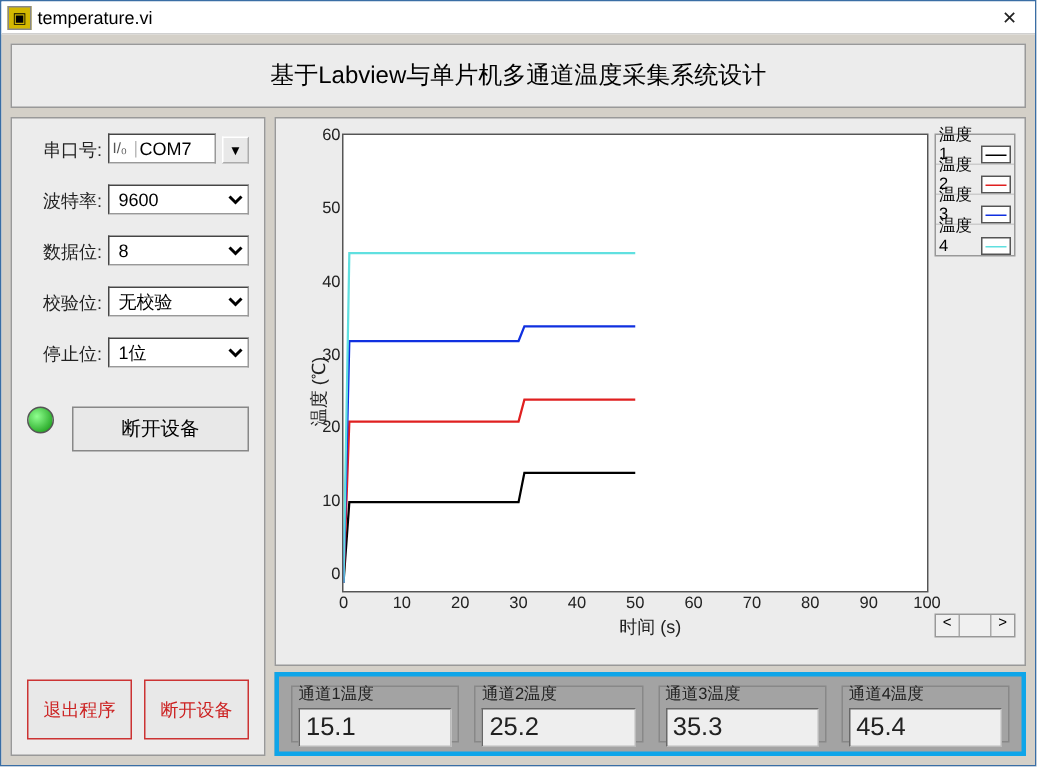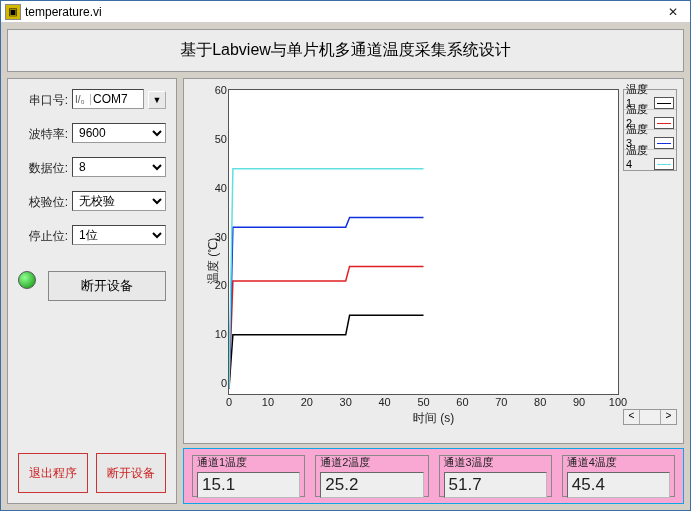--- a/index.html
+++ b/index.html
@@ -249,22 +249,22 @@
   .hscroll span {
     width: 16px;
     text-align: center;
     font-size: 10px;
     border-right: 1px solid #aaa;
     cursor: pointer;
   }
   .hscroll span:last-child { border-right: none; border-left: 1px solid #aaa; margin-left: auto;}
   .readout-panel {
     height: 56px;
-    background: #f9a8d4;
-    border: 1px solid #0ea5e9;
+    background: #a3a3a3;
+    border: 3px solid #0ea5e9;
     display: flex;
     gap: 10px;
     padding: 6px 8px;
   }
   .readout {
     flex: 1;
     border: 1px solid #888;
     padding: 2px 4px;
     display: flex;
     flex-direction: column;
@@ -410,21 +410,21 @@
             <div class="readout">
               <div class="lbl">通道1温度</div>
               <div class="val">15.1</div>
             </div>
             <div class="readout">
               <div class="lbl">通道2温度</div>
               <div class="val">25.2</div>
             </div>
             <div class="readout">
               <div class="lbl">通道3温度</div>
-              <div class="val">51.7</div>
+              <div class="val">35.3</div>
             </div>
             <div class="readout">
               <div class="lbl">通道4温度</div>
               <div class="val">45.4</div>
             </div>
           </div>
       </div>
     </div>
   </div>
 </div>

